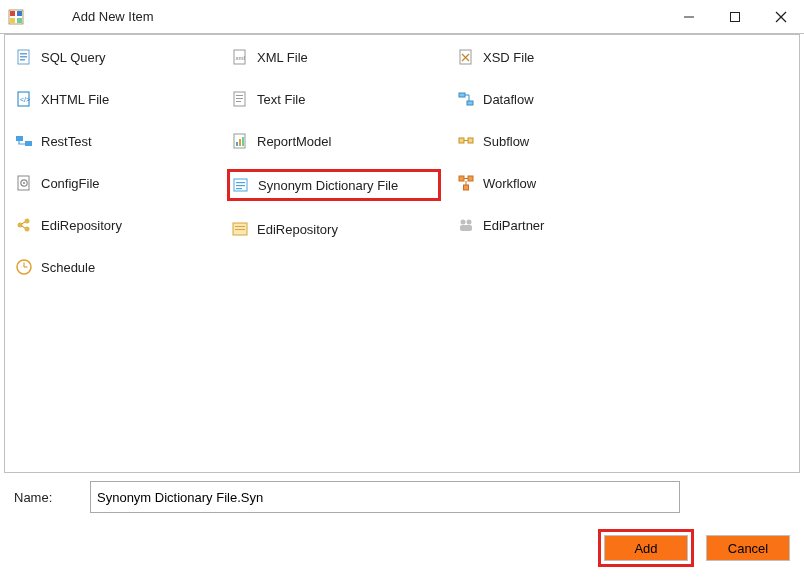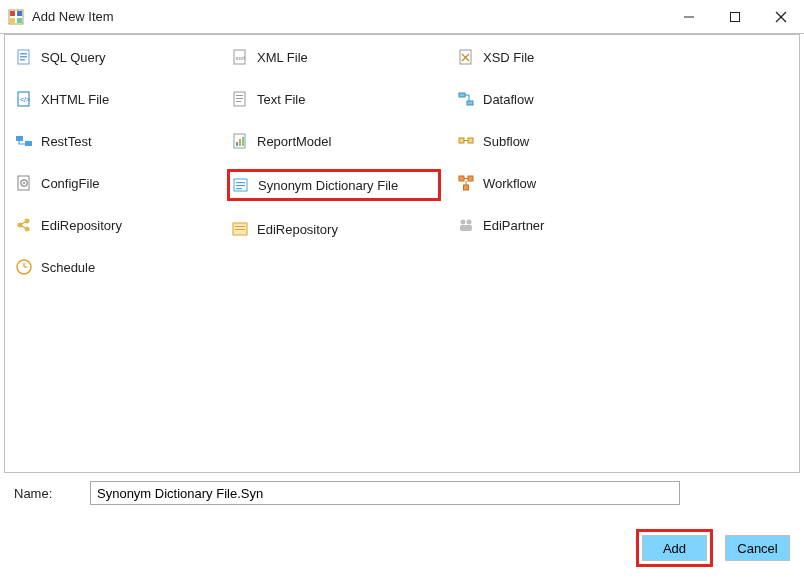--- a/index.html
+++ b/index.html
@@ -17,21 +17,21 @@
   .titlebar {
     height: 34px;
     display: flex;
     align-items: center;
     padding: 0 0 0 8px;
     border-bottom: 1px solid #c0c0c0;
   }
   .titlebar .app-icon {
     width: 16px; height: 16px; margin-right: 8px;
   }
-  .titlebar .title { flex: 0 0 auto; }
+  .titlebar .title { flex: 0 0 auto; margin-left: 40px; }
   .titlebar .spacer { flex: 1; }
   .win-btn {
     width: 46px; height: 34px;
     display: flex; align-items: center; justify-content: center;
     color: #222;
   }
   .win-btn svg { width: 12px; height: 12px; }
   .content {
     position: absolute;
     top: 34px;
@@ -78,40 +78,40 @@
   }
   .name-row {
     display: flex;
     align-items: center;
     gap: 16px;
     margin-top: 0;
   }
   .name-label { width: 60px; }
   .name-input {
     flex: 1;
-    height: 24px;
+    height: 32px;
     padding: 2px 6px;
     border: 1px solid #a9a9a9;
     background: #fff;
     font: inherit;
     max-width: 590px;
   }
   .btn-row {
     position: absolute;
     right: 14px;
     bottom: 16px;
     display: flex;
     gap: 12px;
     align-items: center;
   }
   .btn {
-    width: 65px;
+    width: 84px;
     height: 26px;
     border: 1px solid #bfbfbf;
-    background: #7dd3fc;
+    background: #f97316;
     font: inherit;
     cursor: pointer;
   }
   .btn-wrap-highlight {
     border: 3px solid #e02424;
     padding: 3px;
   }
 </style>
 </head>
 <body>

